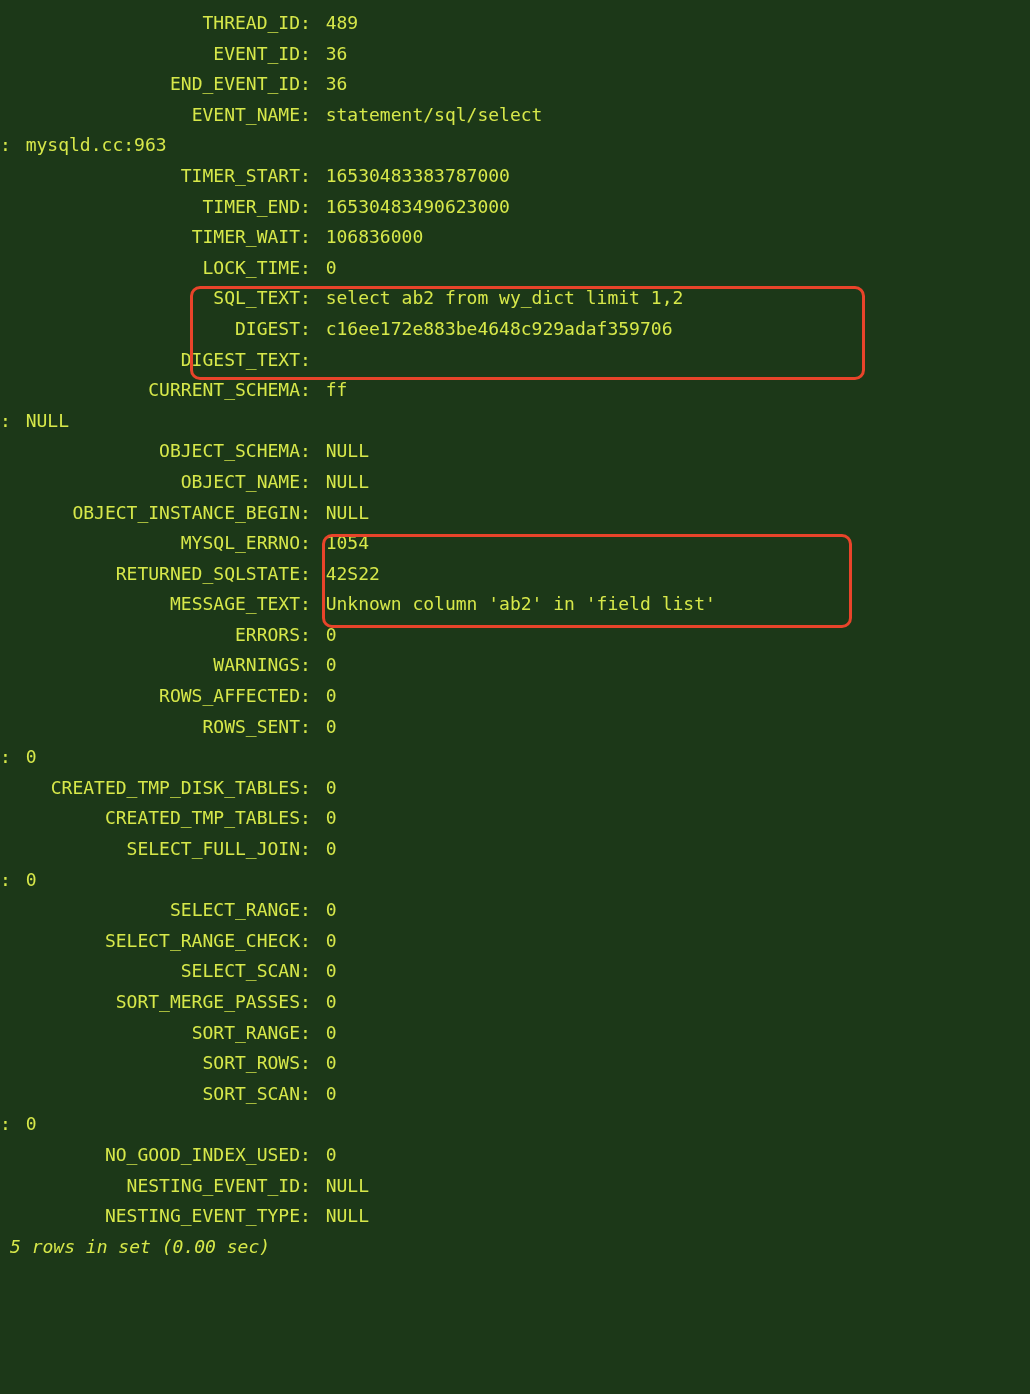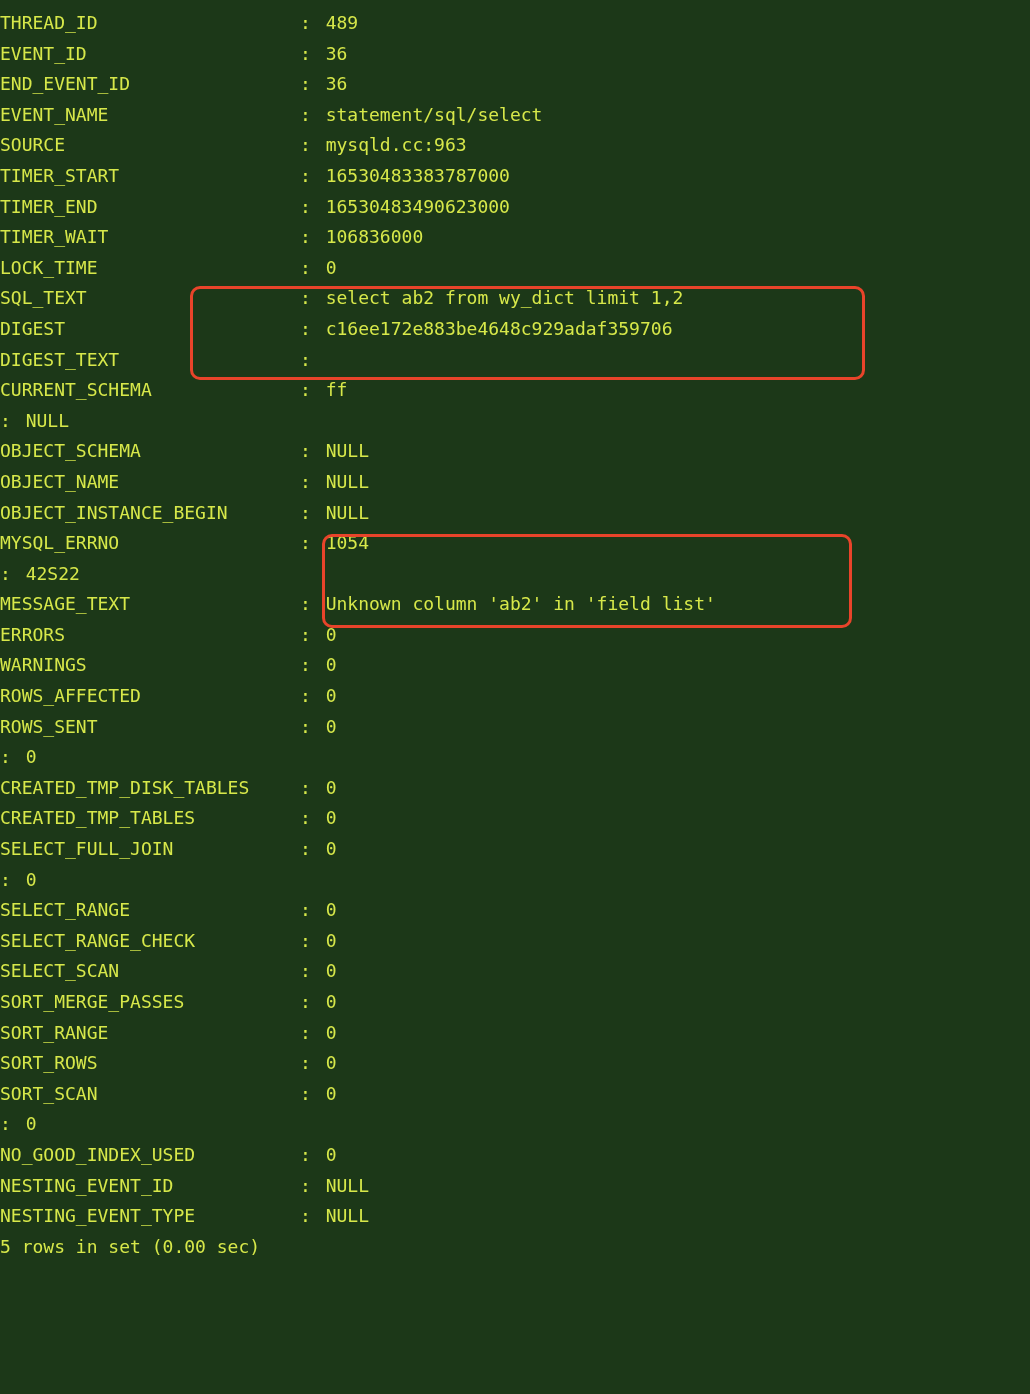--- a/index.html
+++ b/index.html
@@ -16,32 +16,34 @@
   .container {
     position: relative;
   }
   .row {
     display: flex;
     white-space: pre;
   }
   .label {
     display: inline-block;
     width: 300px;
-    text-align: left;
+    text-align: right;
     padding-right: 0;
   }
   .sep {
     display: inline-block;
     padding: 0 4px 0 0;
   }
   .value {
     display: inline-block;
     text-align: right;
   }
   .footer {
+    padding-left: 10px;
+    font-style: italic;
   }
   .highlight-box {
     position: absolute;
     border: 3px solid #e8442a;
     border-radius: 10px;
     pointer-events: none;
   }
   .box1 {
     left: 190px;
     top: 278px;
@@ -57,35 +59,35 @@
 </style>
 </head>
 <body>
 
 <div class="container">
   <div id="rows-container">
       <div class="row"><span class="label">THREAD_ID</span><span class="sep">: </span><span class="value">489</span></div>
       <div class="row"><span class="label">EVENT_ID</span><span class="sep">: </span><span class="value">36</span></div>
       <div class="row"><span class="label">END_EVENT_ID</span><span class="sep">: </span><span class="value">36</span></div>
       <div class="row"><span class="label">EVENT_NAME</span><span class="sep">: </span><span class="value">statement/sql/select</span></div>
-      <div class="row"><span class="label">SOURCE</span><span class="sep">: </span><span class="value">mysqld.cc:963</span></div>
+      <div class="row"><span class="sep">: </span><span class="value">mysqld.cc:963</span></div>
       <div class="row"><span class="label">TIMER_START</span><span class="sep">: </span><span class="value">16530483383787000</span></div>
       <div class="row"><span class="label">TIMER_END</span><span class="sep">: </span><span class="value">16530483490623000</span></div>
       <div class="row"><span class="label">TIMER_WAIT</span><span class="sep">: </span><span class="value">106836000</span></div>
       <div class="row"><span class="label">LOCK_TIME</span><span class="sep">: </span><span class="value">0</span></div>
       <div class="row"><span class="label">SQL_TEXT</span><span class="sep">: </span><span class="value">select ab2 from wy_dict limit 1,2</span></div>
       <div class="row"><span class="label">DIGEST</span><span class="sep">: </span><span class="value">c16ee172e883be4648c929adaf359706</span></div>
       <div class="row"><span class="label">DIGEST_TEXT</span><span class="sep">: </span></div>
       <div class="row"><span class="label">CURRENT_SCHEMA</span><span class="sep">: </span><span class="value">ff</span></div>
       <div class="row"><span class="sep">: </span><span class="value">NULL</span></div>
       <div class="row"><span class="label">OBJECT_SCHEMA</span><span class="sep">: </span><span class="value">NULL</span></div>
       <div class="row"><span class="label">OBJECT_NAME</span><span class="sep">: </span><span class="value">NULL</span></div>
       <div class="row"><span class="label">OBJECT_INSTANCE_BEGIN</span><span class="sep">: </span><span class="value">NULL</span></div>
       <div class="row"><span class="label">MYSQL_ERRNO</span><span class="sep">: </span><span class="value">1054</span></div>
-      <div class="row"><span class="sep">: </span><span class="value">42S22</span></div>
+      <div class="row"><span class="label">RETURNED_SQLSTATE</span><span class="sep">: </span><span class="value">42S22</span></div>
       <div class="row"><span class="label">MESSAGE_TEXT</span><span class="sep">: </span><span class="value">Unknown column 'ab2' in 'field list'</span></div>
       <div class="row"><span class="label">ERRORS</span><span class="sep">: </span><span class="value">0</span></div>
       <div class="row"><span class="label">WARNINGS</span><span class="sep">: </span><span class="value">0</span></div>
       <div class="row"><span class="label">ROWS_AFFECTED</span><span class="sep">: </span><span class="value">0</span></div>
       <div class="row"><span class="label">ROWS_SENT</span><span class="sep">: </span><span class="value">0</span></div>
       <div class="row"><span class="sep">: </span><span class="value">0</span></div>
       <div class="row"><span class="label">CREATED_TMP_DISK_TABLES</span><span class="sep">: </span><span class="value">0</span></div>
       <div class="row"><span class="label">CREATED_TMP_TABLES</span><span class="sep">: </span><span class="value">0</span></div>
       <div class="row"><span class="label">SELECT_FULL_JOIN</span><span class="sep">: </span><span class="value">0</span></div>
       <div class="row"><span class="sep">: </span><span class="value">0</span></div>

